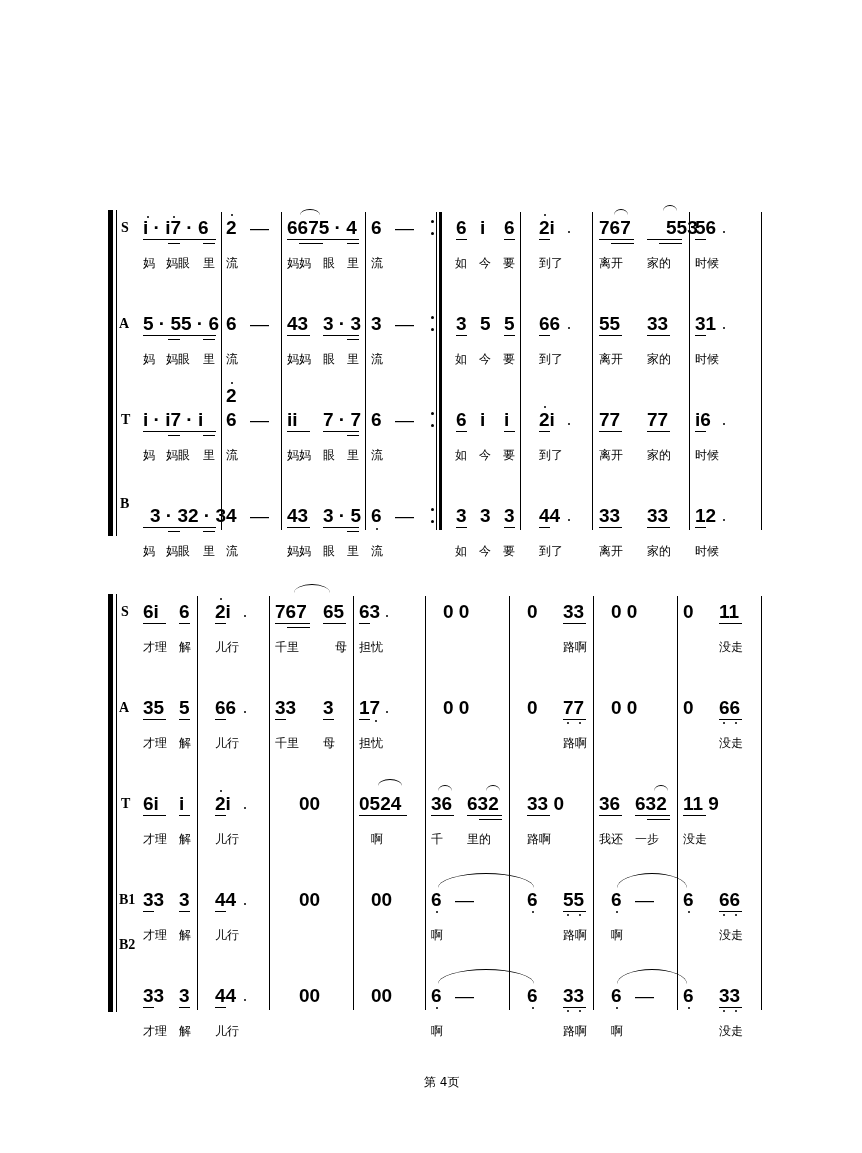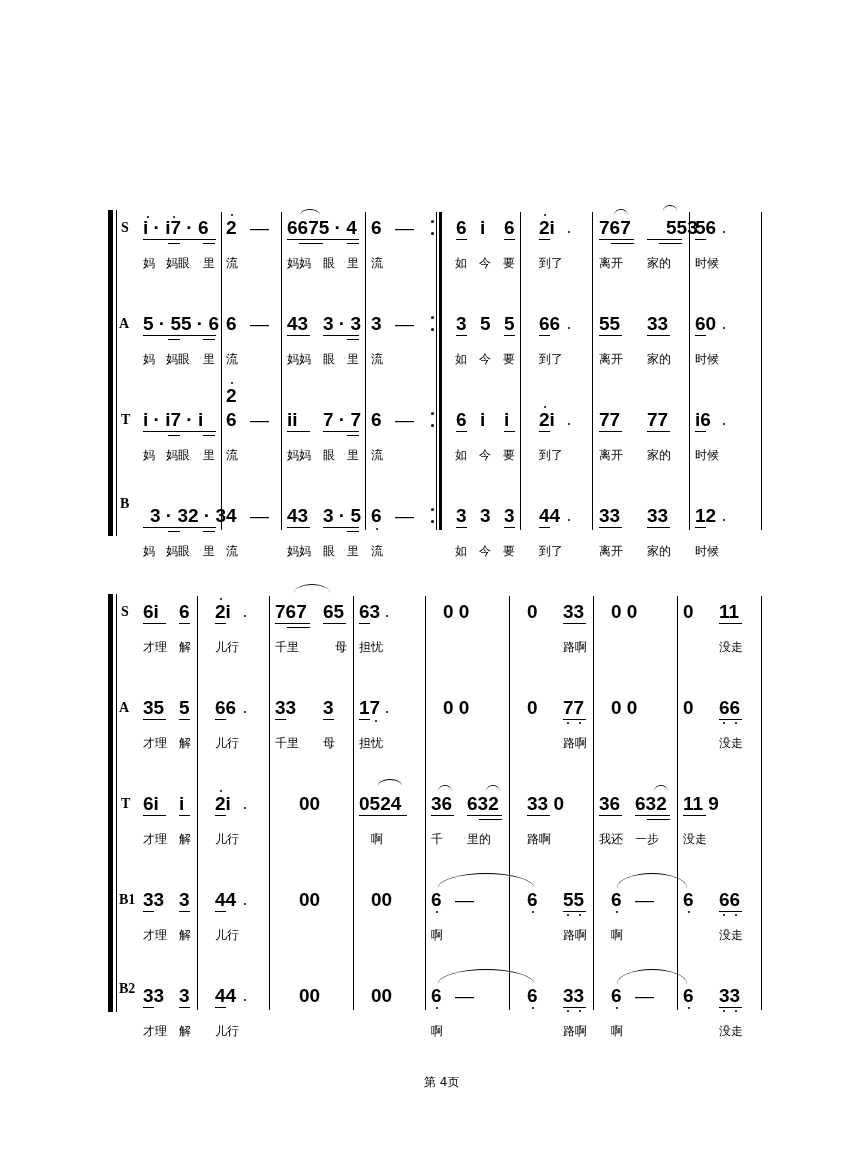--- a/index.html
+++ b/index.html
@@ -116,21 +116,21 @@
   <div class="note" style="left:480px;top:314px;">5</div>
   <div class="note" style="left:504px;top:314px;">5</div>
   <div class="ul" style="left:504px;top:335px;width:11px;"></div>
   <div class="note" style="left:539px;top:314px;">66</div>
   <div class="ul" style="left:539px;top:335px;width:11px;"></div>
   <div class="dot" style="left:568px;top:327px;width:2px;height:2px;"></div>
   <div class="note" style="left:599px;top:314px;">55</div>
   <div class="ul" style="left:599px;top:335px;width:23px;"></div>
   <div class="note" style="left:647px;top:314px;">33</div>
   <div class="ul" style="left:647px;top:335px;width:23px;"></div>
-  <div class="note" style="left:695px;top:314px;">60</div>
+  <div class="note" style="left:695px;top:314px;">31</div>
   <div class="ul" style="left:695px;top:335px;width:11px;"></div>
   <div class="dot" style="left:723px;top:327px;width:2px;height:2px;"></div>
 
   <div class="lyr" style="left:143px;top:352px;">妈</div>
   <div class="lyr" style="left:166px;top:352px;">妈眼</div>
   <div class="lyr" style="left:203px;top:352px;">里</div>
   <div class="lyr" style="left:226px;top:352px;">流</div>
   <div class="lyr" style="left:287px;top:352px;">妈妈</div>
   <div class="lyr" style="left:323px;top:352px;">眼</div>
   <div class="lyr" style="left:347px;top:352px;">里</div>
@@ -397,21 +397,21 @@
   <div class="dot" style="left:723px;top:914px;width:2px;height:2px;"></div>
   <div class="dot" style="left:735px;top:914px;width:2px;height:2px;"></div>
   <div class="lyr" style="left:143px;top:928px;">才理</div>
   <div class="lyr" style="left:179px;top:928px;">解</div>
   <div class="lyr" style="left:215px;top:928px;">儿行</div>
   <div class="lyr" style="left:431px;top:928px;">啊</div>
   <div class="lyr" style="left:563px;top:928px;">路啊</div>
   <div class="lyr" style="left:611px;top:928px;">啊</div>
   <div class="lyr" style="left:719px;top:928px;">没走</div>
 
-  <div class="voice" style="left:119px;top:981px;">B2</div>
+  <div class="voice" style="left:119px;top:937px;">B2</div>
   <div class="note" style="left:143px;top:986px;">33</div>
   <div class="ul" style="left:143px;top:1007px;width:11px;"></div>
   <div class="note" style="left:179px;top:986px;">3</div>
   <div class="ul" style="left:179px;top:1007px;width:11px;"></div>
   <div class="note" style="left:215px;top:986px;">44</div>
   <div class="ul" style="left:215px;top:1007px;width:11px;"></div>
   <div class="dot" style="left:244px;top:999px;width:2px;height:2px;"></div>
   <div class="note" style="left:299px;top:986px;">00</div>
   <div class="note" style="left:371px;top:986px;">00</div>
   <div class="arc" style="left:438px;top:969px;width:96px;height:14px;"></div>

